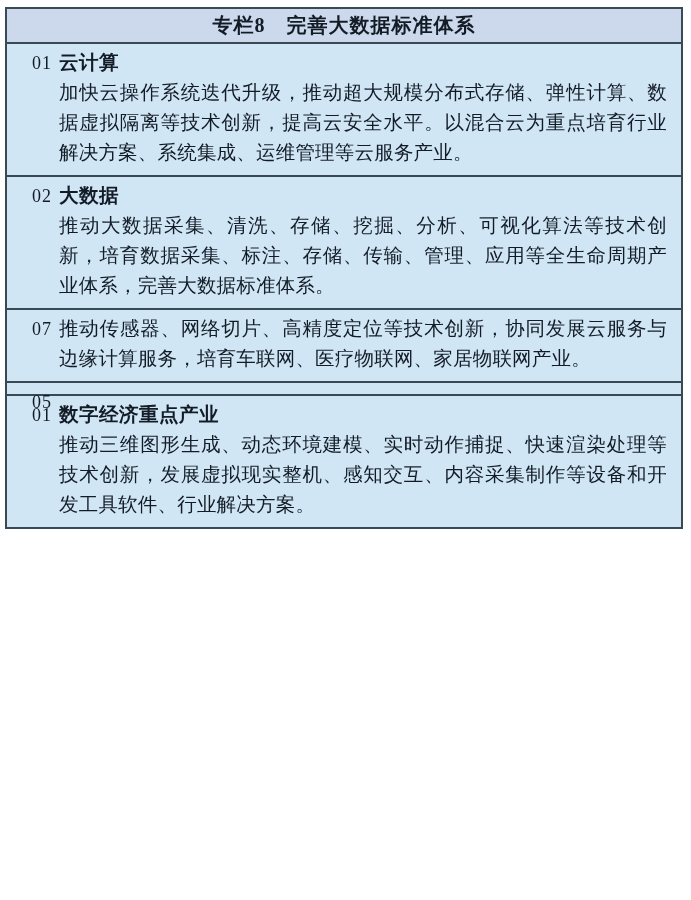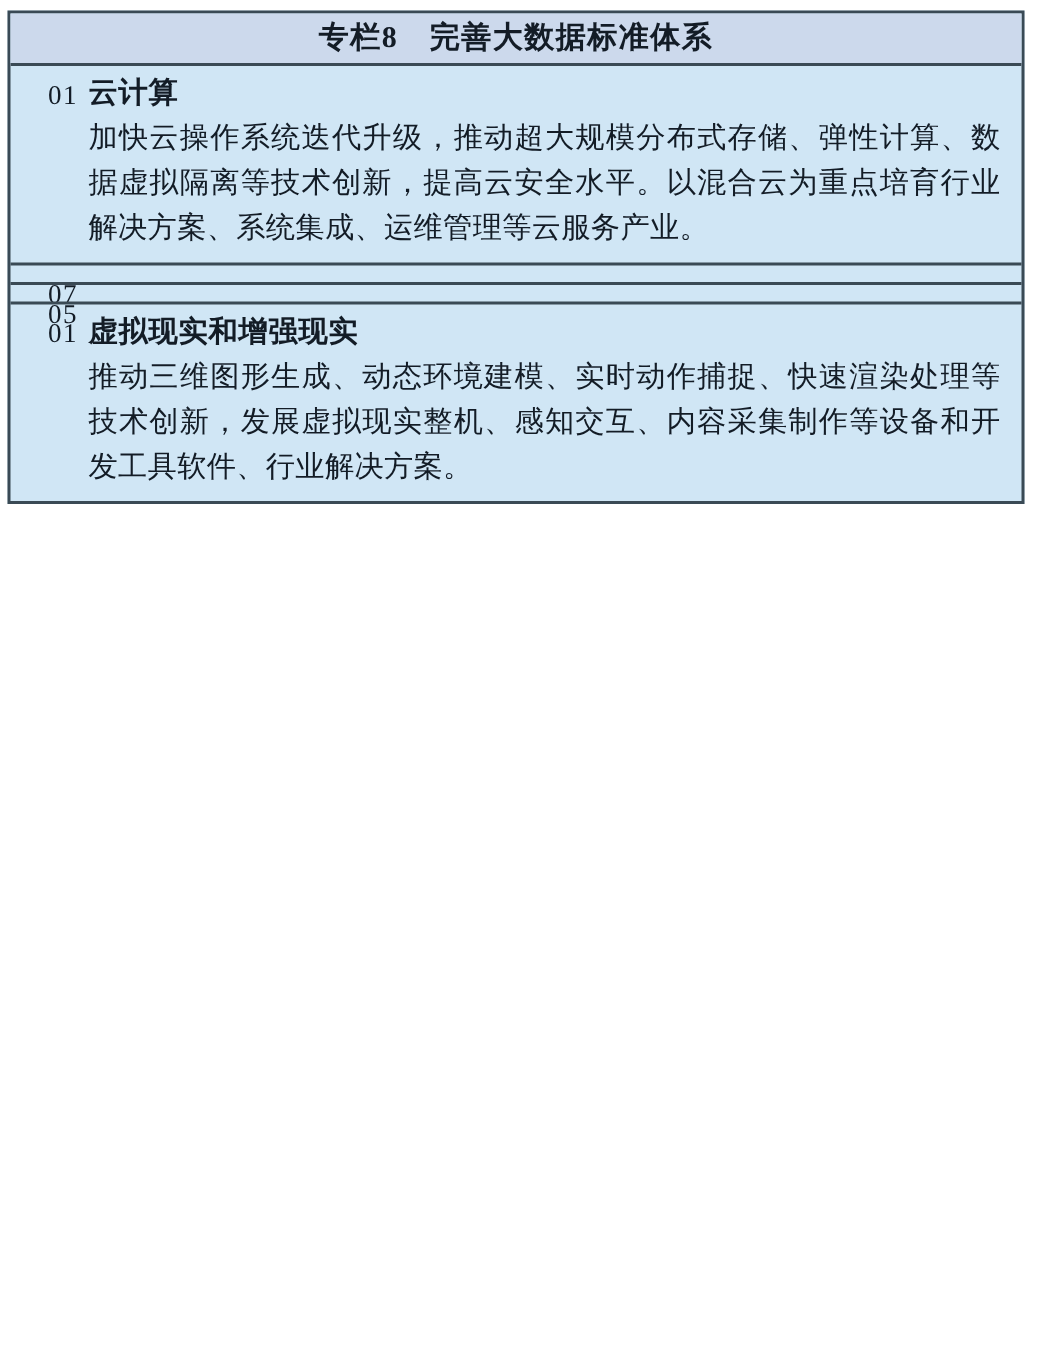--- a/index.html
+++ b/index.html
@@ -56,29 +56,35 @@
 
 <div class="box">
   <div class="box-header">专栏8　完善大数据标准体系</div>
 
   <div class="section">
     <span class="num">01</span>
     <span class="stitle">云计算</span>
     <div class="body">加快云操作系统迭代升级，推动超大规模分布式存储、弹性计算、数据虚拟隔离等技术创新，提高云安全水平。以混合云为重点培育行业解决方案、系统集成、运维管理等云服务产业。</div>
   </div>
 
+  <div class="section">
+    <span class="num">02</span>
+    <span class="stitle">大数据</span>
+    <div class="body">推动大数据采集、清洗、存储、挖掘、分析、可视化算法等技术创新，培育数据采集、标注、存储、传输、管理、应用等全生命周期产业体系，完善大数据标准体系。</div>
+  </div>
 
   <div class="section">
     <span class="num">07</span>
+    <div class="body">推动传感器、网络切片、高精度定位等技术创新，协同发展云服务与边缘计算服务，培育车联网、医疗物联网、家居物联网产业。</div>
   </div>
 
 
   <div class="section">
     <span class="num">05</span>
   </div>
 
 
   <div class="section">
     <span class="num">01</span>
-    <span class="stitle">虚拟现实和增强现实</span>
+    <span class="stitle">数字经济重点产业</span>
     <div class="body">推动三维图形生成、动态环境建模、实时动作捕捉、快速渲染处理等技术创新，发展虚拟现实整机、感知交互、内容采集制作等设备和开发工具软件、行业解决方案。</div>
   </div>
 </div>
 
 </body></html>

